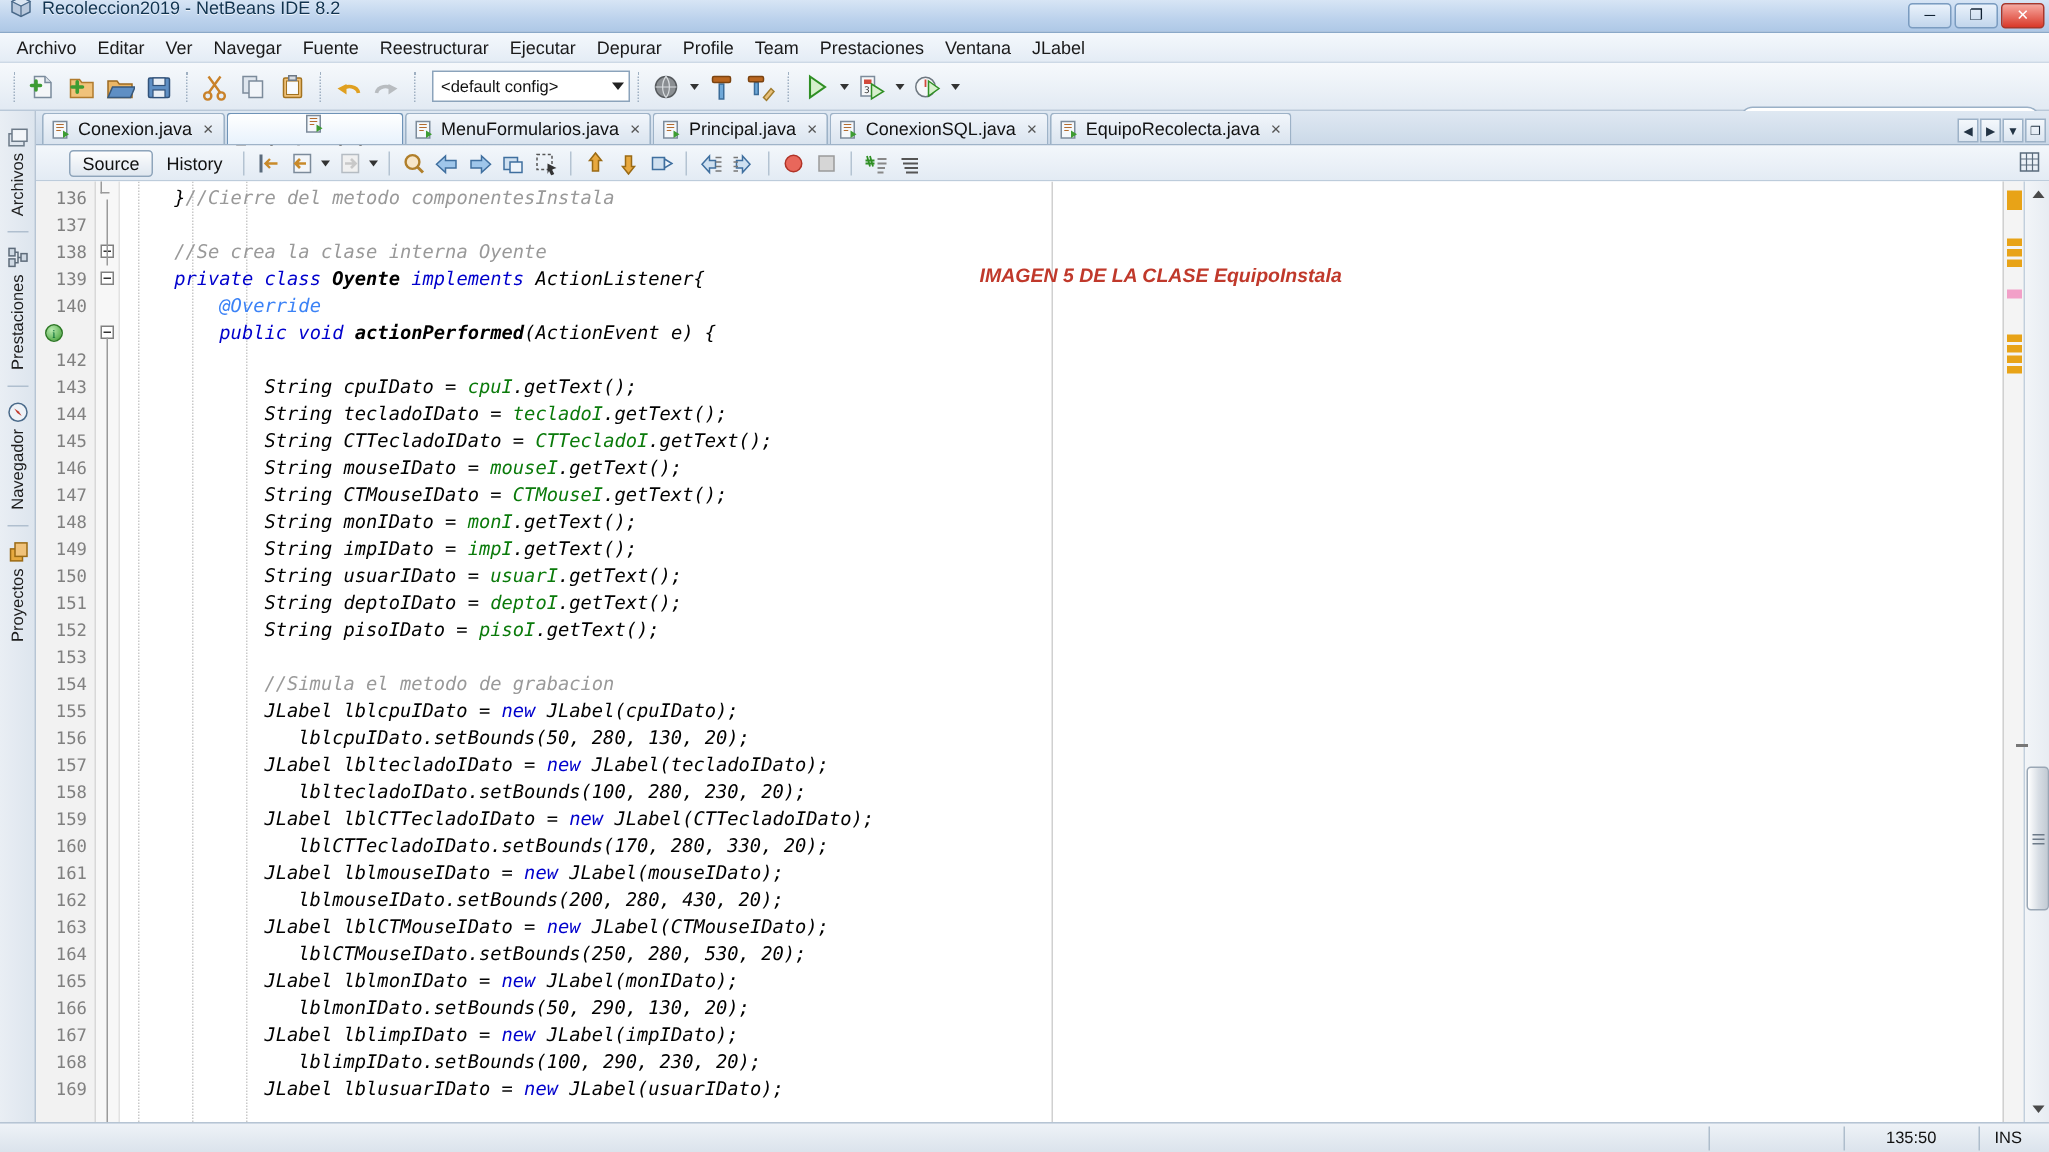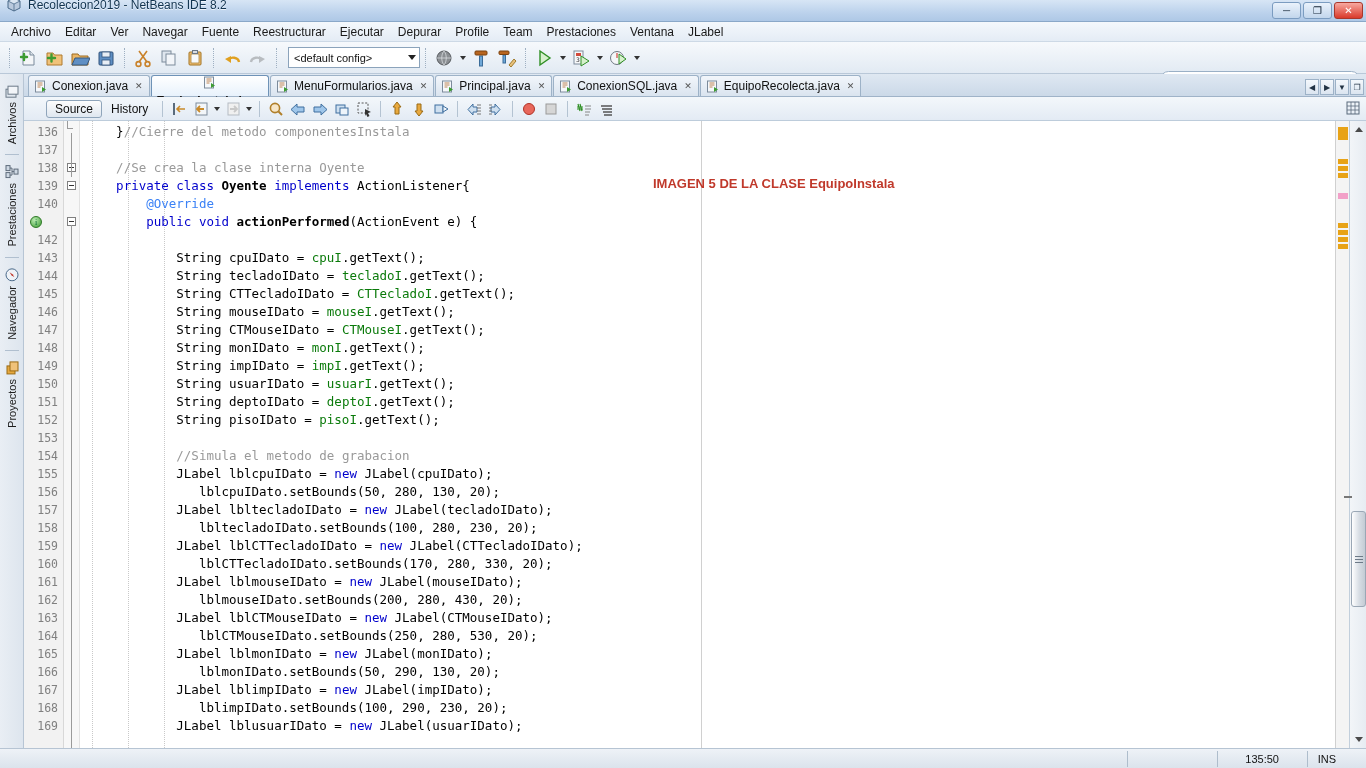--- a/index.html
+++ b/index.html
@@ -274,20 +274,21 @@
     position: absolute; left: 7px; width: 1px; background: #9a9a9a;
   }
   .fold-corner {
     position: absolute; left: 3px; width: 6px; height: 7px;
     border-left: 1px solid #9a9a9a; border-bottom: 1px solid #9a9a9a;
   }
 
   .code-scroll {
     flex: 1; position: relative; overflow: hidden;
     background: #fff;
+    font-style: italic;
   }
   .code-lines {
     font-family: "DejaVu Sans Mono", monospace;
     font-size: 12.5px;
     padding-top: 2px;
     white-space: pre;
     position: relative;
   }
   .cl { height: 18px; line-height: 18px; padding-left: 6px; }
   .indent-guide {
@@ -344,21 +345,21 @@
     position: absolute; left: -6px; width: 8px; height: 2px; background: #777;
   }
 
   
   .statusbar {
     height: 20px;
     background: linear-gradient(#eef2f7,#dbe3ec);
     border-top: 1px solid #b6c4d3;
     display: flex; align-items: center; justify-content: flex-end;
     font-size: 11px; color: #111;
-    padding-right: 20px;
+    padding-right: 8px;
   }
   .sb-cell {
     height: 16px; display: flex; align-items: center; justify-content: center;
     border-left: 1px solid #aebdcc; padding: 0 10px;
   }
 </style>
 </head>
 <body>
 
 <div id="app">

